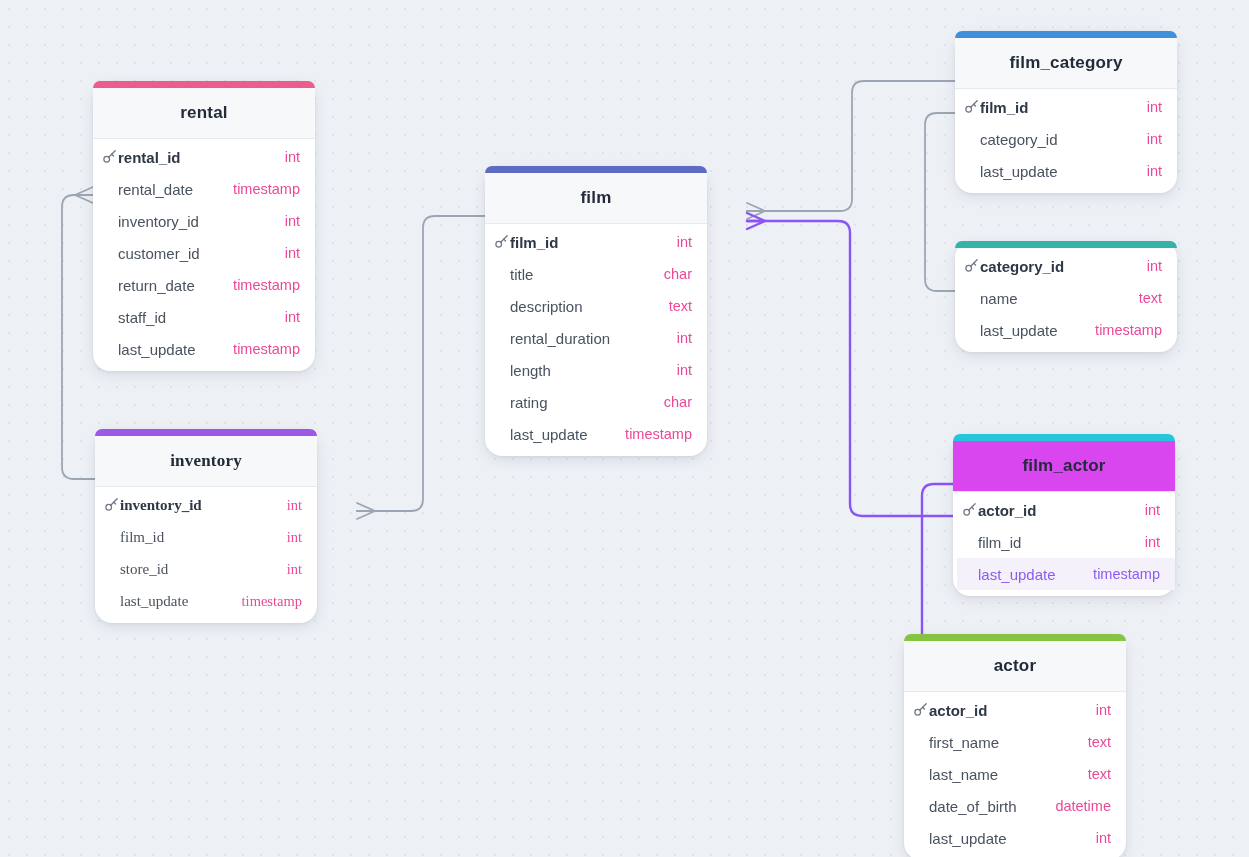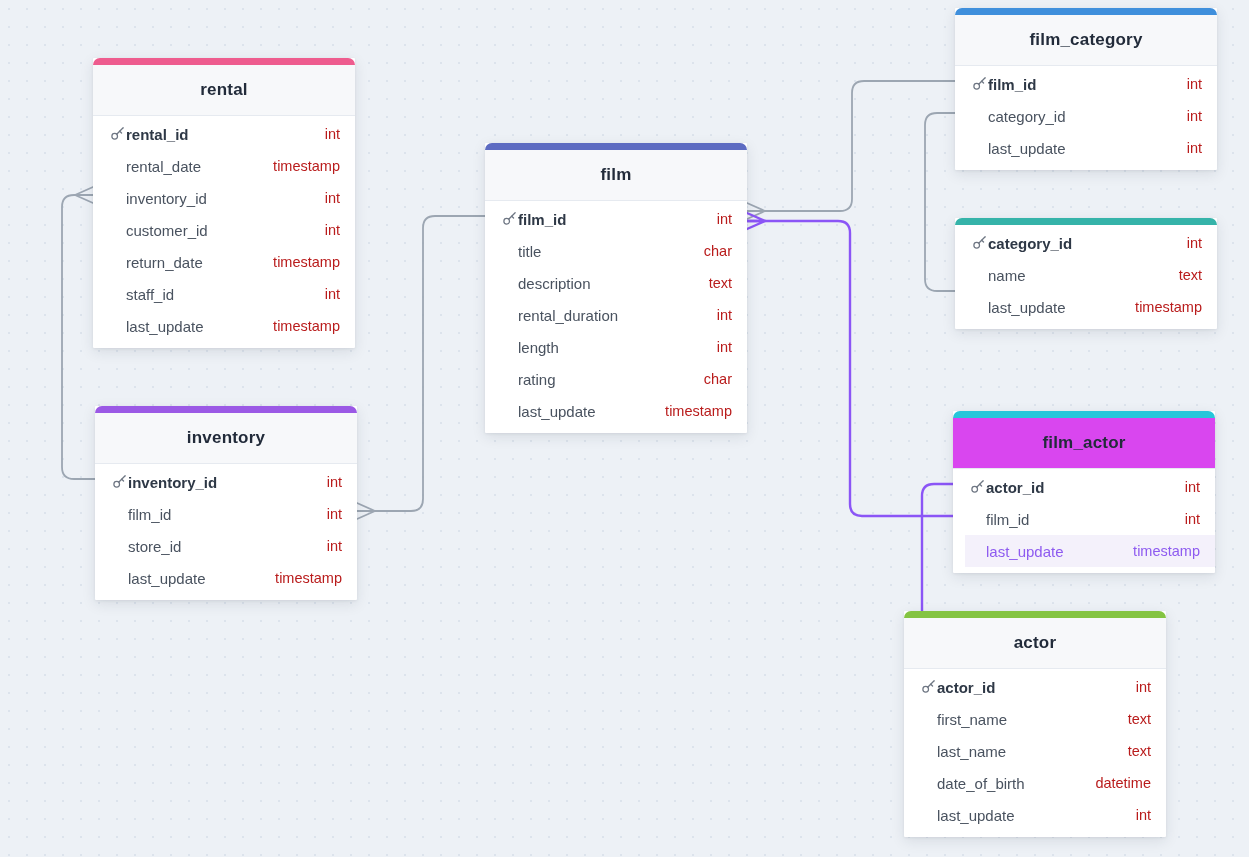--- a/index.html
+++ b/index.html
@@ -10,42 +10,43 @@
   }
   #canvas{
     position:relative;width:1249px;height:857px;
     background-color:#EDF1F6;
     background-image:radial-gradient(#DCE3EC 1px, transparent 1.2px);
     background-size:18px 18px;
   }
   #edges{position:absolute;left:0;top:0;width:1249px;height:857px;}
   #edges path{stroke-linecap:round;stroke-linejoin:round;}
   .table-card{
-    position:absolute;width:262px;background:#ffffff;border-radius:1px;
+    position:absolute;width:222px;background:#ffffff;border-radius:17px;
     box-shadow:0 4px 14px rgba(30,41,59,.10), 0 1px 3px rgba(30,41,59,.07);
+    margin-top:23px;
   }
   .strip{height:7px;border-radius:9px 9px 0 0;}
   .card-header{
     height:50px;display:flex;align-items:center;justify-content:center;
     background:#F7F8FA;border-bottom:1px solid #E6EAF0;
   }
   .card-header.selected{background:#d946ef;}
   .card-title{font-size:17px;font-weight:600;color:#222B3A;letter-spacing:.2px;}
-  .rows{padding:2px 0 6px 12px;}
+  .rows{padding:2px 0 6px 4px;}
   .field-row{
     position:relative;height:32px;display:flex;align-items:center;
     padding:0 15px 0 21px;font-size:15px;
   }
   .field-row .key{
     position:absolute;left:5px;top:50%;transform:translateY(-50%);
     width:15px;height:15px;color:#6E7683;
   }
   .field-row .fname{color:#49525F;}
   .field-row.pk .fname{font-weight:700;color:#2E3846;}
-  .field-row .ftype{margin-left:auto;color:#b91c1c;font-size:14.5px;}
+  .field-row .ftype{margin-left:auto;color:#ec4899;font-size:14.5px;}
   .field-row.highlight{background:#F4F1FB;}
   .field-row.highlight .fname,.field-row.highlight .ftype{color:#8E5BF0;}
 </style>
 </head>
 <body>
 
 <div id="canvas">
   <svg id="edges" xmlns="http://www.w3.org/2000/svg">
       <path d="M 93 195 L 74 195 Q 62 195 62 207 L 62 467 Q 62 479 74 479 L 95 479" stroke="#9CA6B2" stroke-width="1.8" fill="none"></path>
       <path d="M 75 195 L 93 187 M 75 195 L 93 195 M 75 195 L 93 203" stroke="#9CA6B2" stroke-width="1.8" fill="none"></path>
@@ -99,21 +100,21 @@
     <span class="fname">staff_id</span>
     <span class="ftype">int</span>
   </div>
           <div class="field-row">
 
     <span class="fname">last_update</span>
     <span class="ftype">timestamp</span>
   </div>
         </div>
   </div>
-      <div class="table-card" style="left: 95px; top: 406px;">
+      <div class="table-card" style="left: 95px; top: 406px; font-family: Liberation Serif, serif;">
     <div class="strip" style="background: rgb(155, 89, 229);"></div>
     <div class="card-header">
       <span class="card-title">inventory</span>
     </div>
     <div class="rows">
           <div class="field-row pk">
     <svg class="key" viewBox="0 0 24 24" fill="none" stroke="currentColor" stroke-width="2" stroke-linecap="round" stroke-linejoin="round">
       <circle cx="7.5" cy="15.5" r="4.5"></circle>
       <path d="M10.7 12.3 L21 2"></path>
       <path d="M15.5 7.5 L18.5 10.5"></path>

